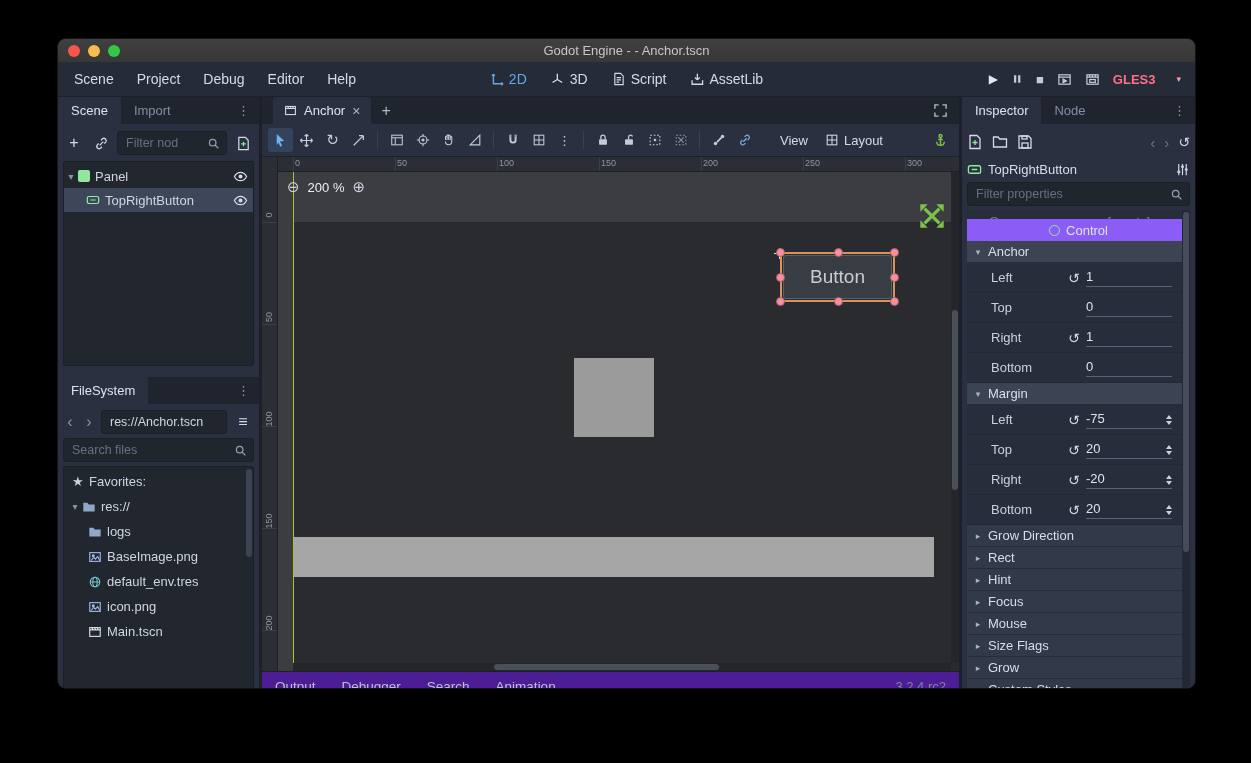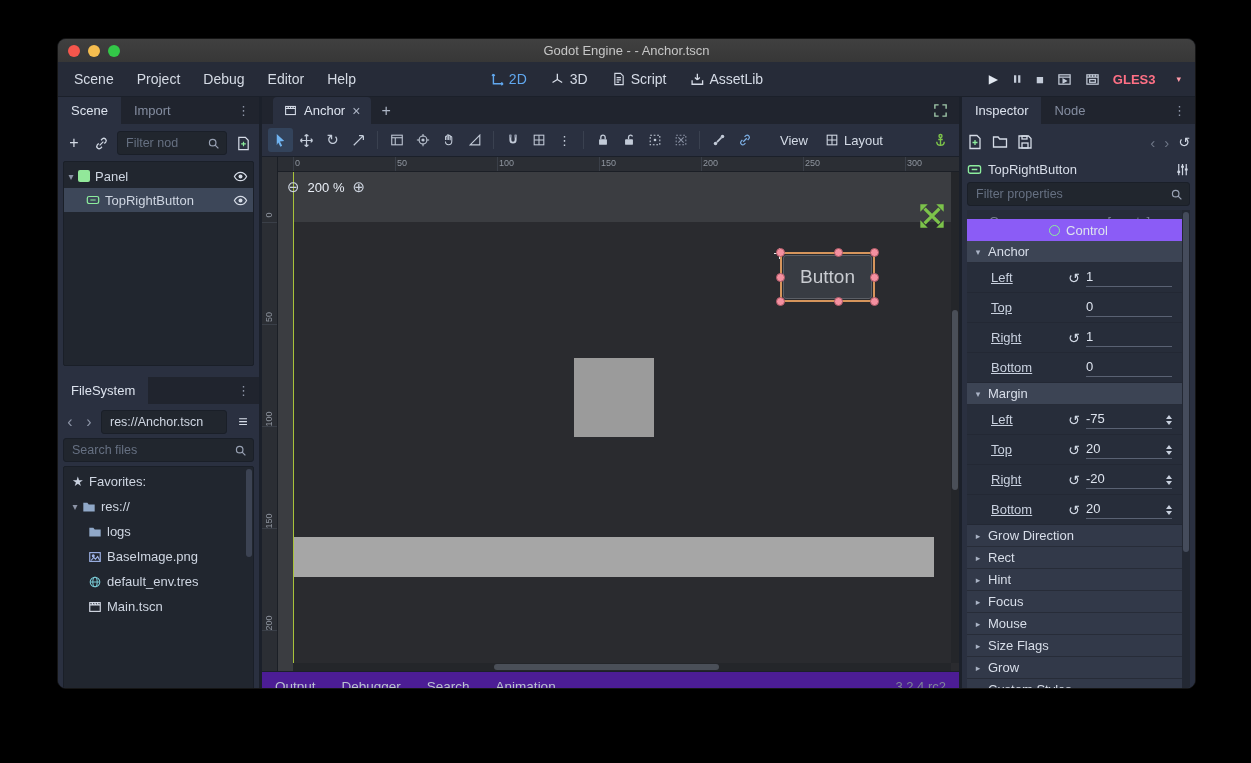--- a/index.html
+++ b/index.html
@@ -89,21 +89,21 @@
      transform:rotate(-90deg);height:10px;line-height:10px;}
   
   .canvas{flex:1;position:relative;background:#3b3d41;overflow:hidden;}
   .viewport{position:absolute;left:15px;top:50px;right:0;bottom:0;background:#2a2b2f;}
   .vline{position:absolute;left:15px;top:0;bottom:0;width:1px;background:#a8c23a;}
   .zoomctl{position:absolute;top:6px;left:9px;display:flex;align-items:center;gap:8px;z-index:3;}
   .zbtn{color:#ccd3de;font-size:15px;}
   .zval{color:#e9eef6;font-size:13px;}
   .gsquare{position:absolute;left:296px;top:186px;width:80px;height:79px;background:#9b9b9b;}
   .gbar{position:absolute;left:16px;top:365px;width:640px;height:40px;background:#a6a6a6;}
-  .selwrap{position:absolute;left:502px;top:80px;width:95px;height:50px;}
+  .selwrap{position:absolute;left:502px;top:80px;width:115px;height:50px;}
   .btnbody{position:absolute;inset:3px;background:#383c43;border:1px solid #5b5f66;border-radius:3px;
            display:flex;align-items:center;justify-content:center;font-size:19px;color:#c9ccd1;}
   .selrect{position:absolute;inset:0;border:2px solid #d6955c;}
   .hdl{position:absolute;width:7px;height:7px;border-radius:50%;background:#f490a0;border:1px solid #b05a67;}
   .pivot{position:absolute;left:-6px;top:-4px;}
   .gcross{position:absolute;left:637px;top:27px;}
   .vscroll{position:absolute;right:0;top:0;bottom:8px;width:8px;background:#24262a;}
   .vthumb{position:absolute;left:1px;top:138px;width:6px;height:180px;background:#4a4f58;border-radius:3px;}
   .hscroll{position:absolute;left:15px;right:8px;bottom:0;height:8px;background:#24262a;}
   .hthumb{position:absolute;left:201px;bottom:1px;width:225px;height:6px;background:#4a4f58;border-radius:3px;}
@@ -123,21 +123,21 @@
   .pcliprow .v{margin-left:auto;}
   .pcat{height:22px;background:#8b5cf6;display:flex;align-items:center;justify-content:center;gap:6px;
         font-size:13px;color:#dde3ee;}
   .ccirc{width:9px;height:9px;border:1.5px solid #8ced9d;border-radius:50%;}
   .psec{height:21px;background:#3c4454;display:flex;align-items:center;gap:5px;padding-left:6px;
         font-size:13px;color:#d8dee9;border-bottom:1px solid #272c38;}
   .psec .ar{font-size:9px;color:#aab3c5;width:10px;text-align:center;}
   .psec.closed{background:#323949;}
   .prow{height:29px;display:flex;align-items:center;padding:0 18px 0 24px;font-size:13px;color:#c9d1df;
         border-bottom:1px solid #232834;}
-  .plabel{flex:1;text-decoration:underline;}
+  .plabel{flex:1;}
   .rev{width:18px;color:#d3dae6;font-size:14px;flex:none;}
   .fld{width:86px;display:flex;align-items:flex-end;border-bottom:1px solid #5a6273;padding-bottom:2px;
        color:#dde3ee;flex:none;}
   .fld .v{flex:1;}
   .spin{display:flex;flex-direction:column;gap:2px;margin-left:3px;padding-bottom:1px;}
   .sp-up{width:0;height:0;border-left:3.5px solid transparent;border-right:3.5px solid transparent;border-bottom:4px solid #c9d1df;}
   .sp-dn{width:0;height:0;border-left:3.5px solid transparent;border-right:3.5px solid transparent;border-top:4px solid #c9d1df;}
   .iscroll{position:absolute;right:0;top:0;bottom:0;width:8px;background:#232833;}
   .ithumb{position:absolute;left:1px;top:2px;width:6px;height:340px;background:#454c5c;border-radius:3px;}
 </style>
@@ -357,20 +357,30 @@
                 <g stroke="#79c8d4" stroke-width="1.2" fill="none">
                   <circle cx="8" cy="8" r="5.5"></circle>
                   <ellipse cx="8" cy="8" rx="2.5" ry="5.5"></ellipse>
                   <path d="M2.5 8h11"></path>
                 </g>
               </svg>
             <span class="tlabel">default_env.tres</span>
           </div>
           <div class="fsrow" style="padding-left:24px;">
             <svg class="ic" width="14" height="14" viewBox="0 0 16 16">
+                <g stroke="#9fb4e8" stroke-width="1.3" fill="none">
+                  <rect x="2" y="3" width="12" height="10"></rect>
+                  <circle cx="6" cy="6.5" r="1.1" fill="#9fb4e8"></circle>
+                  <path d="M3.5 12l3-3.5 2 2 2.5-3 2.5 4.5"></path>
+                </g>
+              </svg>
+            <span class="tlabel">icon.png</span>
+          </div>
+          <div class="fsrow" style="padding-left:24px;">
+            <svg class="ic" width="14" height="14" viewBox="0 0 16 16">
                 <g stroke="#d8dee9" stroke-width="1.3" fill="none">
                   <rect x="2" y="3" width="12" height="10"></rect>
                   <path d="M2 5.5h12M4.5 3l1.3 2.5M7.5 3l1.3 2.5M10.5 3l1.3 2.5"></path>
                 </g>
               </svg>
             <span class="tlabel">Main.tscn</span>
           </div>
           <span class="fsscroll"></span>
         </div>
       </div>

